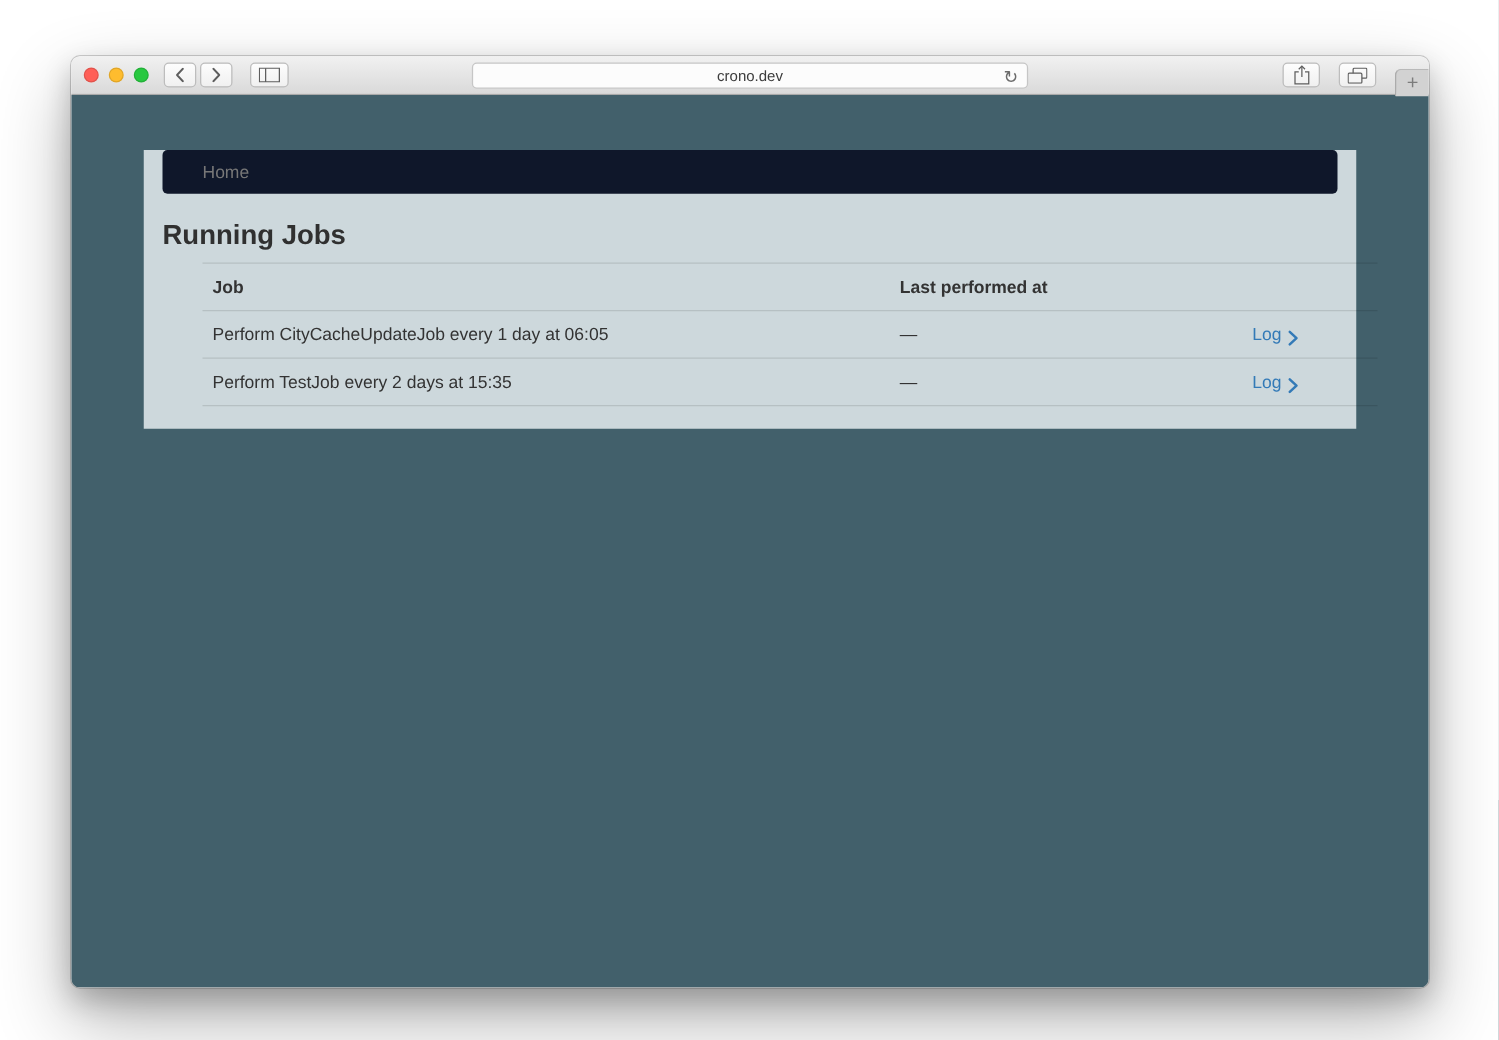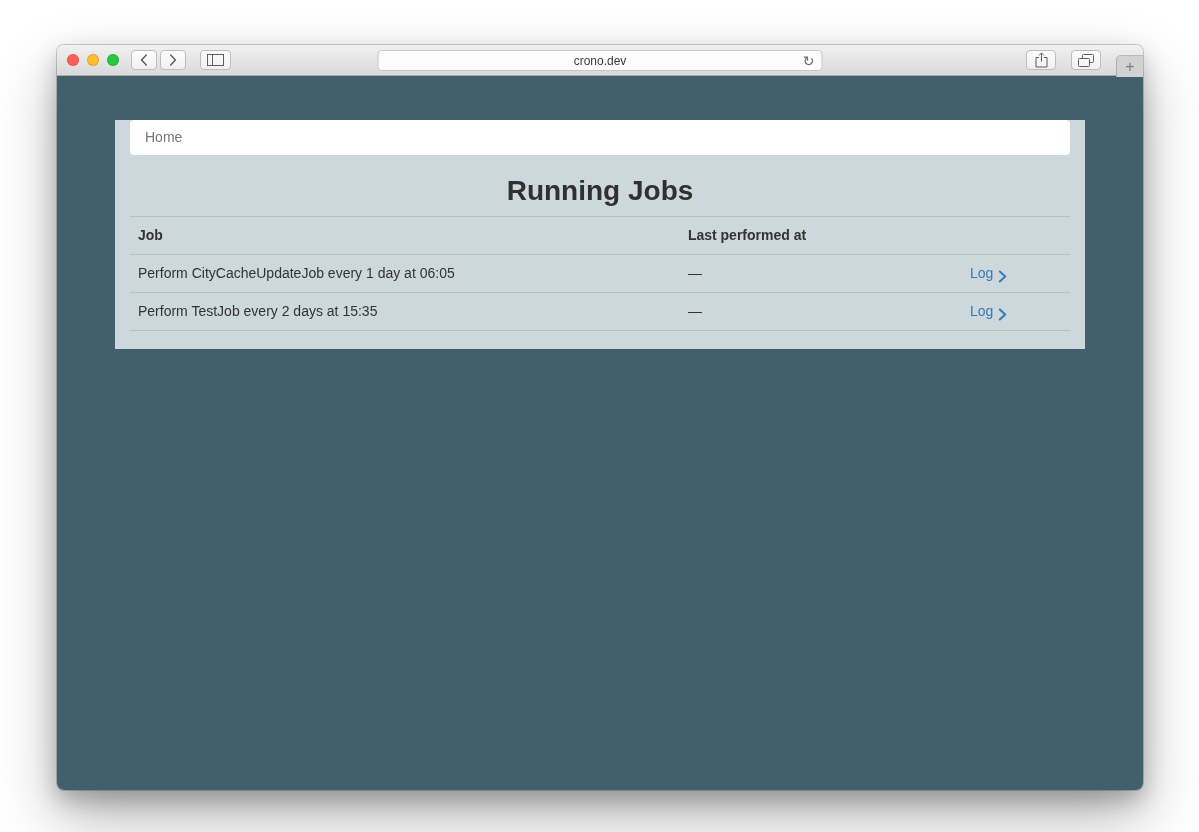--- a/index.html
+++ b/index.html
@@ -141,40 +141,40 @@
     color: #2f2f2f;
     line-height: 40px;
   }
   .page-header h1 small {
     font-size: 24px;
     font-weight: 400;
     color: #979c9e;
   }
   .breadcrumb {
     margin-top: 28px;
-    background: #ffffff;
+    background: #0f172a;
     border-radius: 4px;
-    padding: 8px 15px;
+    padding: 8px 32px;
     font-size: 14px;
     color: #777777;
     line-height: 19px;
   }
   .section-heading {
     margin: 20px 0 9px;
-    font-size: 28px;
+    font-size: 22px;
     font-weight: 700;
     color: #303030;
-    text-align: center;
   }
   table.jobs {
     width: 100%;
     border-collapse: collapse;
     font-size: 14px;
     color: #333333;
     border-bottom: 1px solid rgba(0,0,0,0.11);
+    margin-left: 32px;
   }
   table.jobs col.c-job  { width: 58.5%; }
   table.jobs col.c-last { width: 30%; }
   table.jobs col.c-log  { width: 11.5%; }
   table.jobs th, table.jobs td {
     text-align: left;
     padding: 9px 8px;
     border-top: 1px solid rgba(0,0,0,0.11);
     line-height: 19px;
   }

